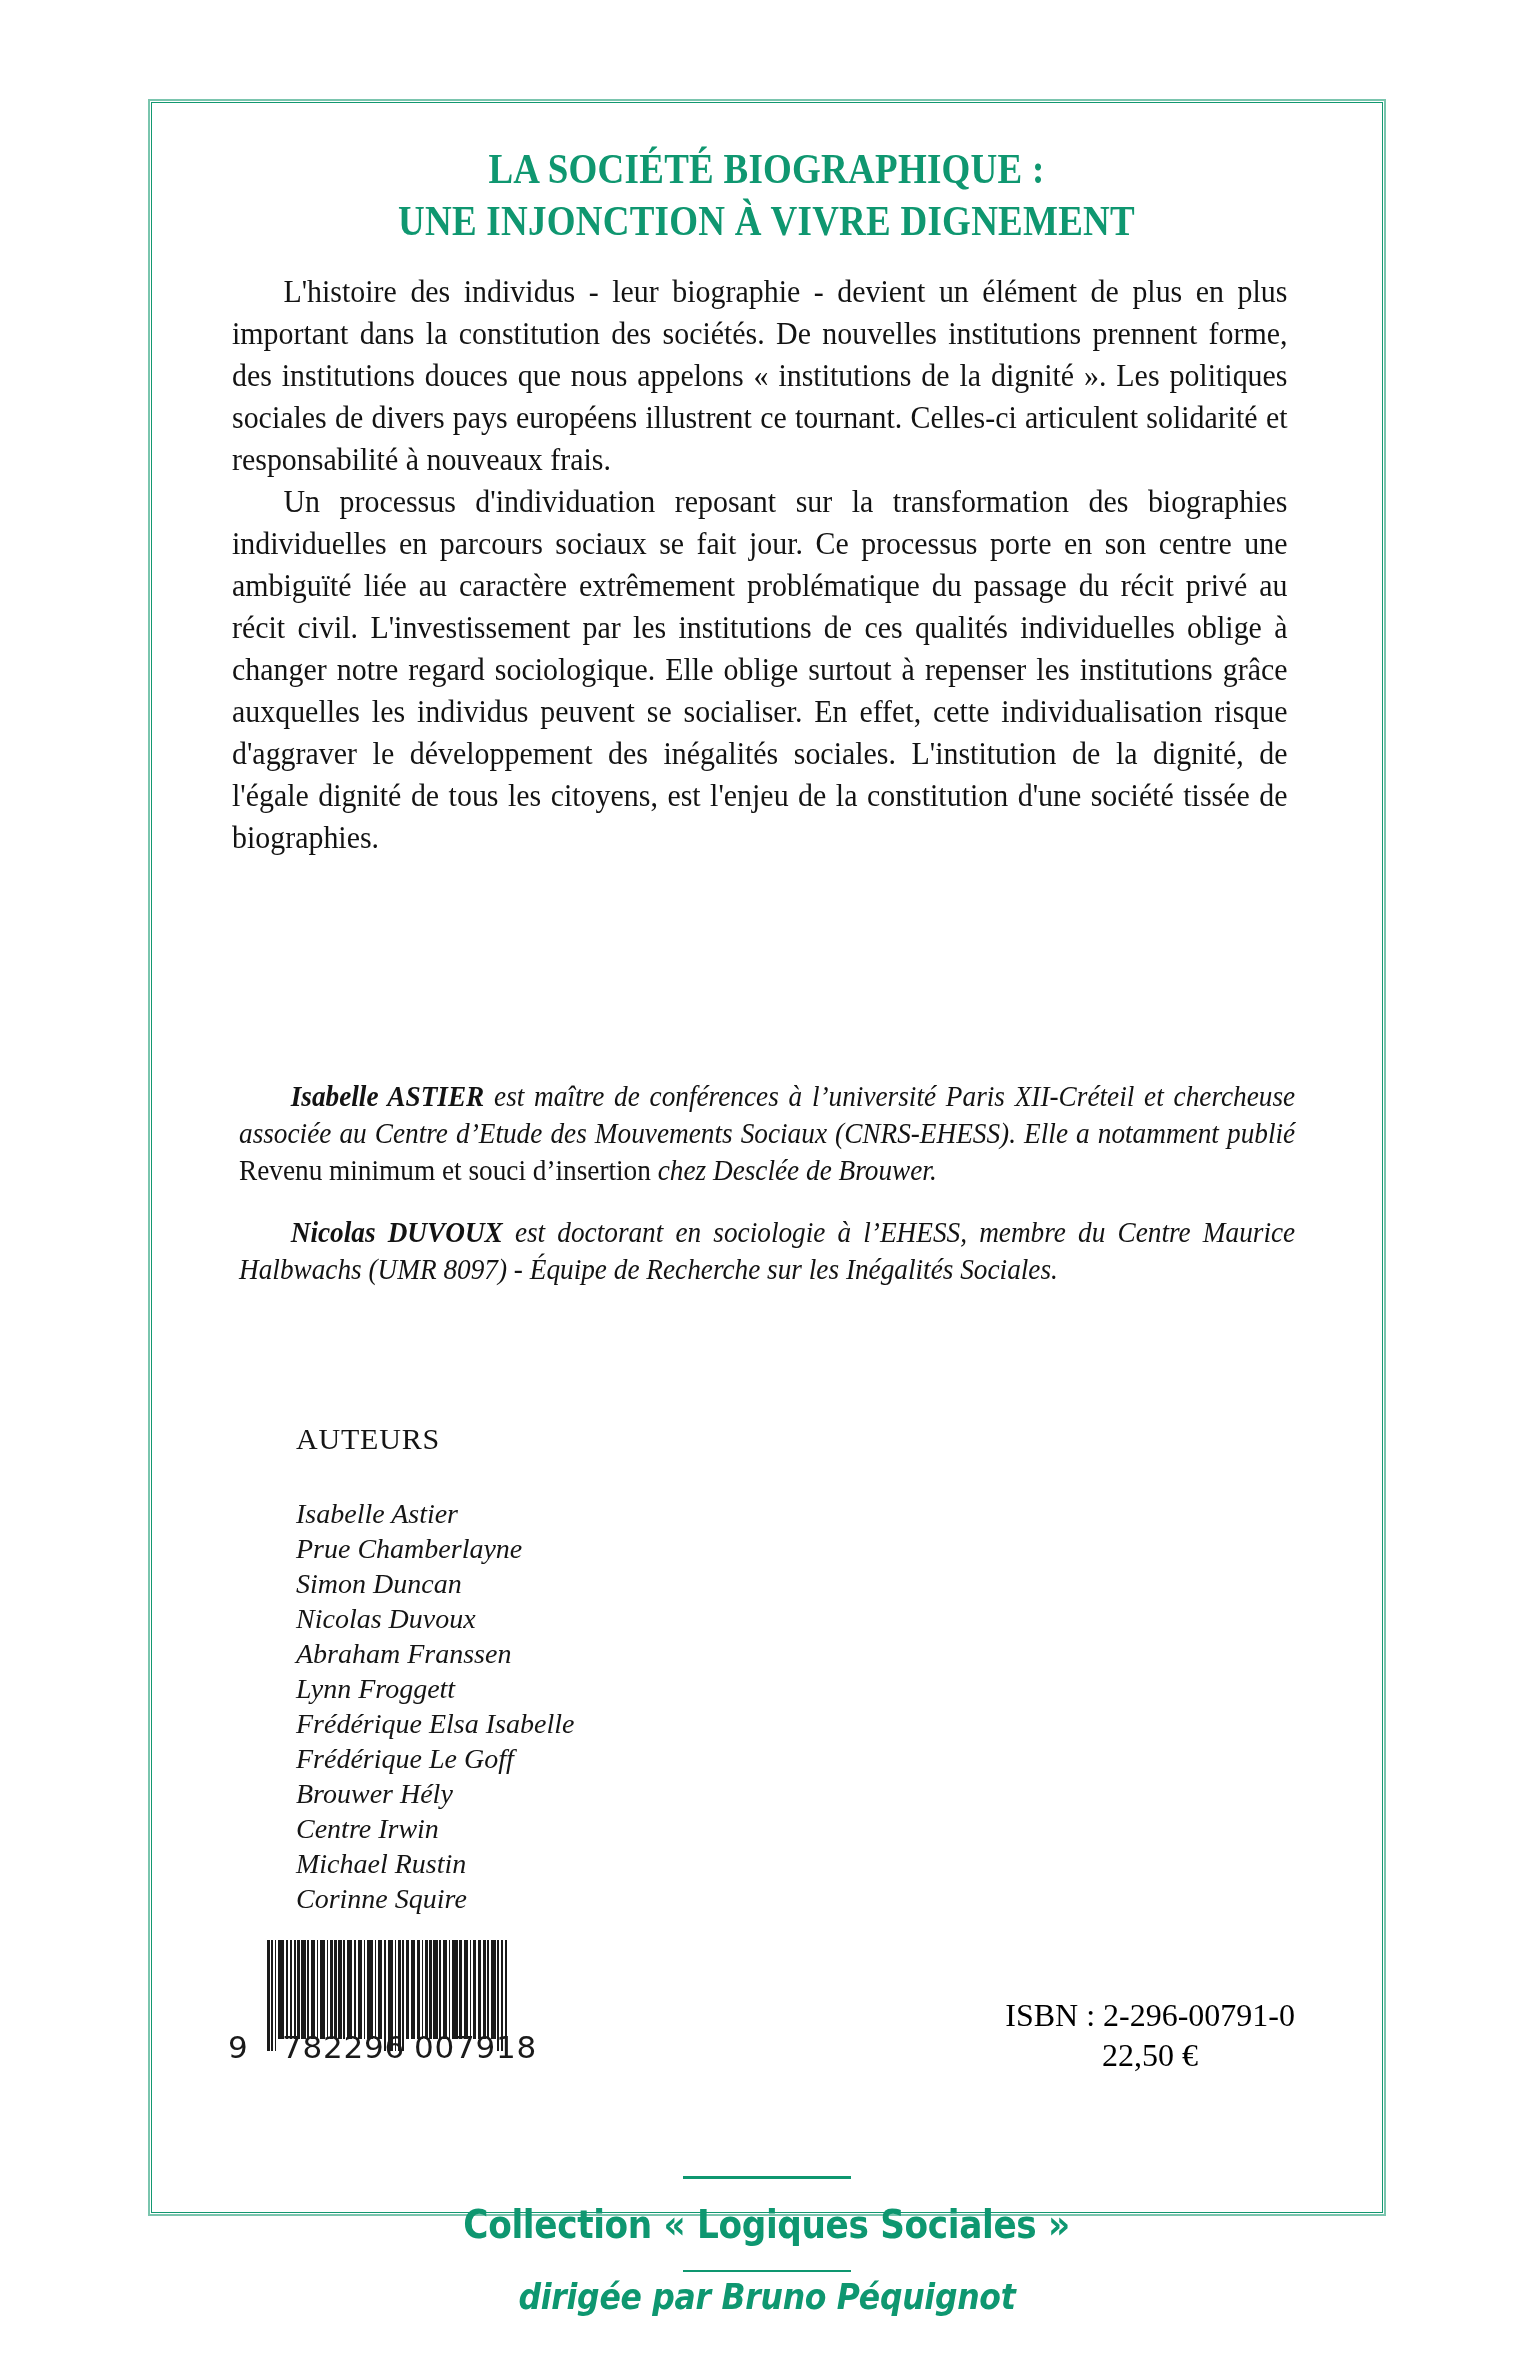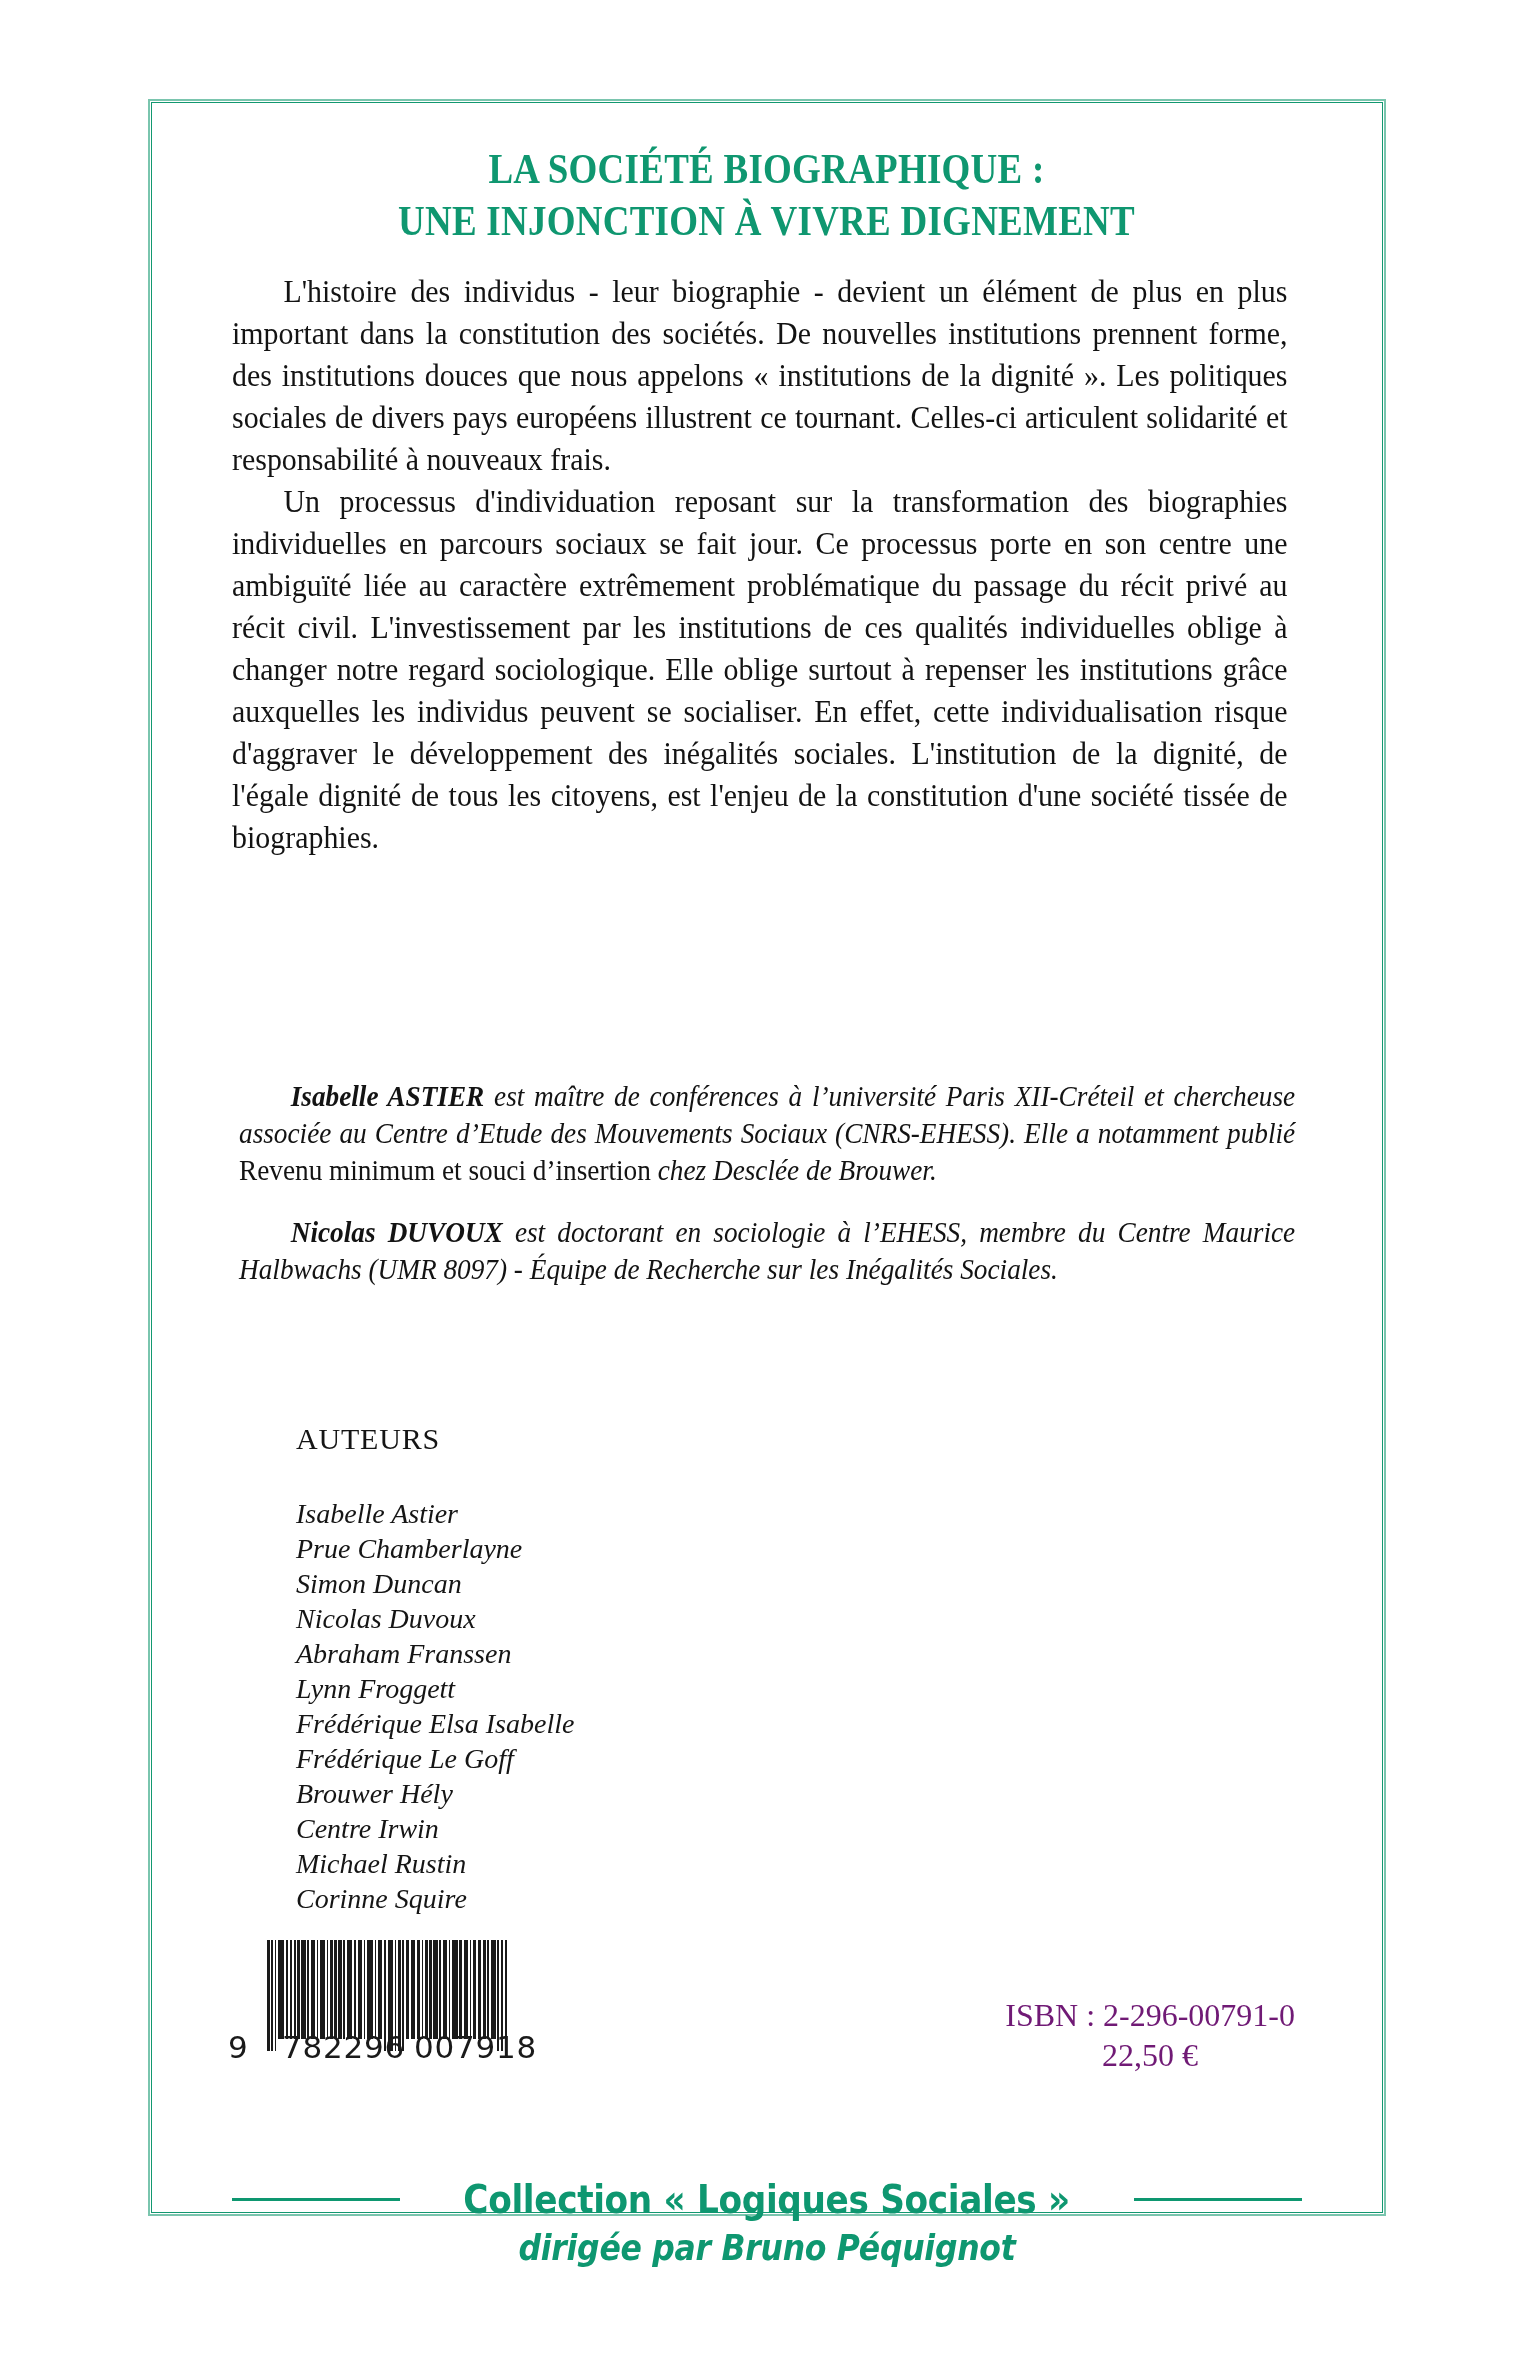--- a/index.html
+++ b/index.html
@@ -163,39 +163,40 @@
   #barcode-digits .d-left { position: absolute; left: 54px; top: 0; }
   #barcode-digits .d-right{ position: absolute; left: 186px; top: 0; }
 
   
   #isbn-block {
     position: absolute;
     right: 240px;
     top: 1995px;
     text-align: right;
     font-family: "Liberation Serif", "DejaVu Serif", serif;
-    color: #701a75;
+    color: #000000;
   }
   #isbn-block .isbn  { font-size: 32px; line-height: 40px; white-space: nowrap; }
   #isbn-block .price { font-size: 32px; line-height: 40px; white-space: nowrap; text-align: center; }
 
   
   #collection-footer {
     position: absolute;
     left: 148px;
     top: 2176px;
     width: 1238px;
     text-align: center;
     color: #0e9770;
   }
   #collection-row {
     display: flex;
     align-items: center;
     justify-content: center;
     gap: 22px;
+    flex-direction: column;
   }
   #collection-row .rule {
     height: 2.5px;
     background: #0e9770;
     flex: 0 0 auto;
     width: 168px;
   }
   #collection-name {
     font-family: "DejaVu Sans", "Liberation Sans", sans-serif;
     font-weight: bold;

